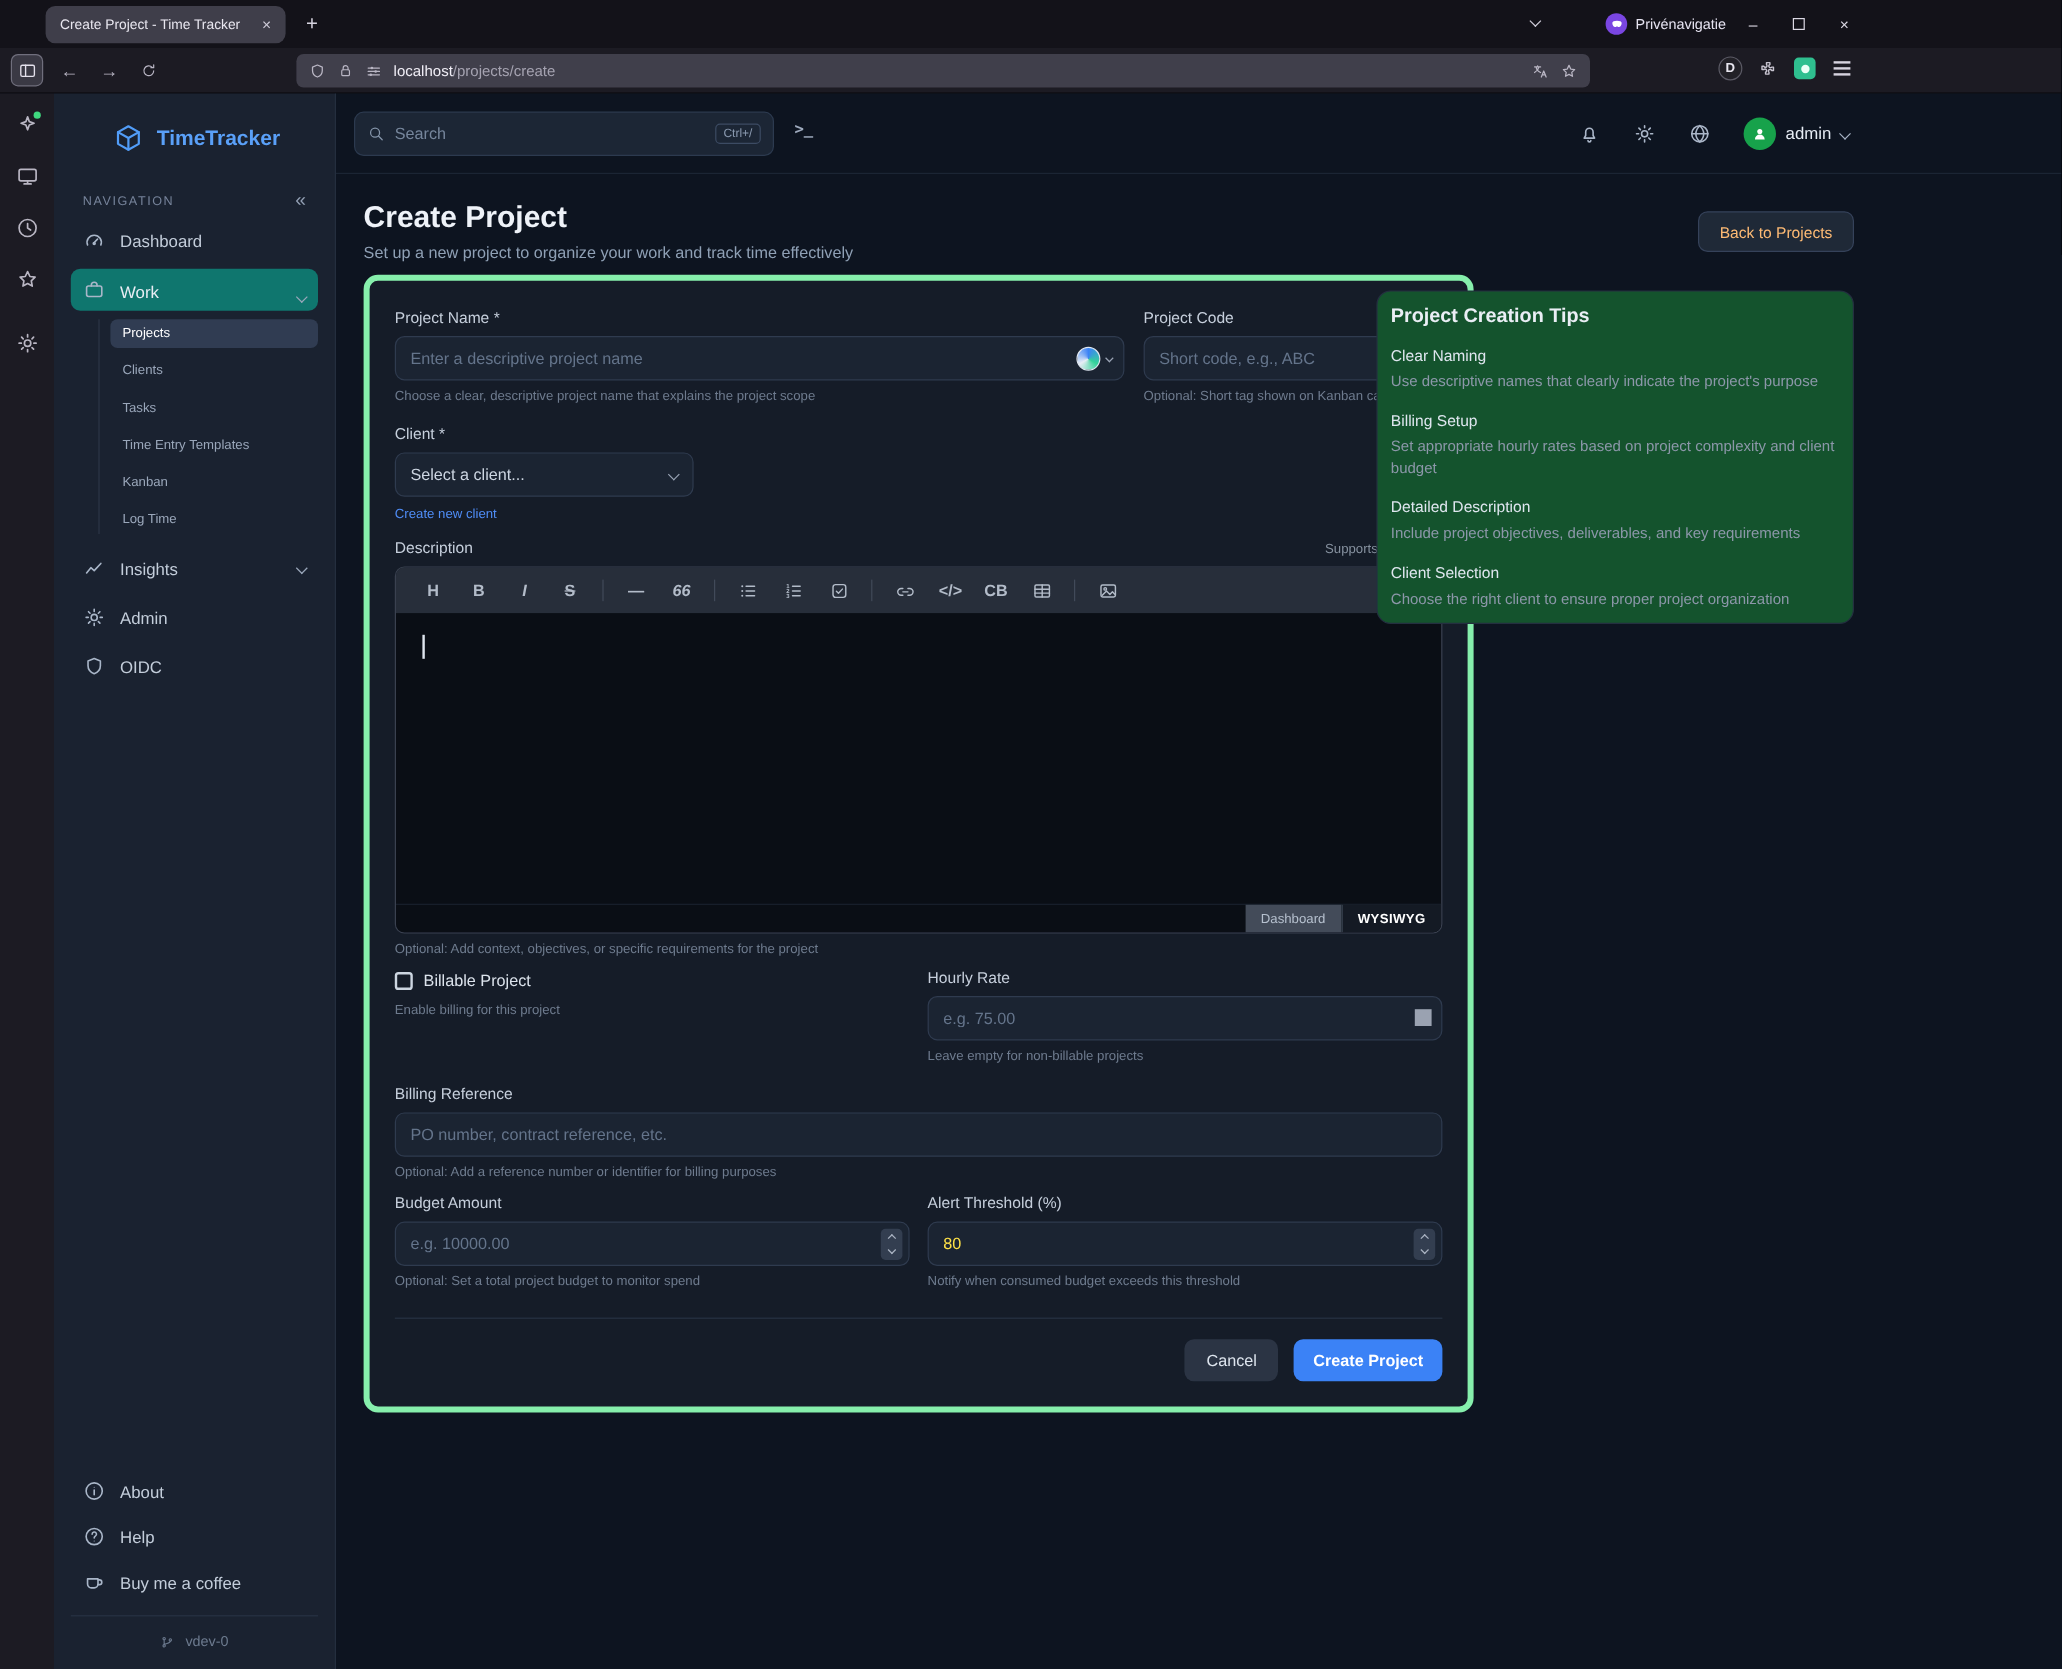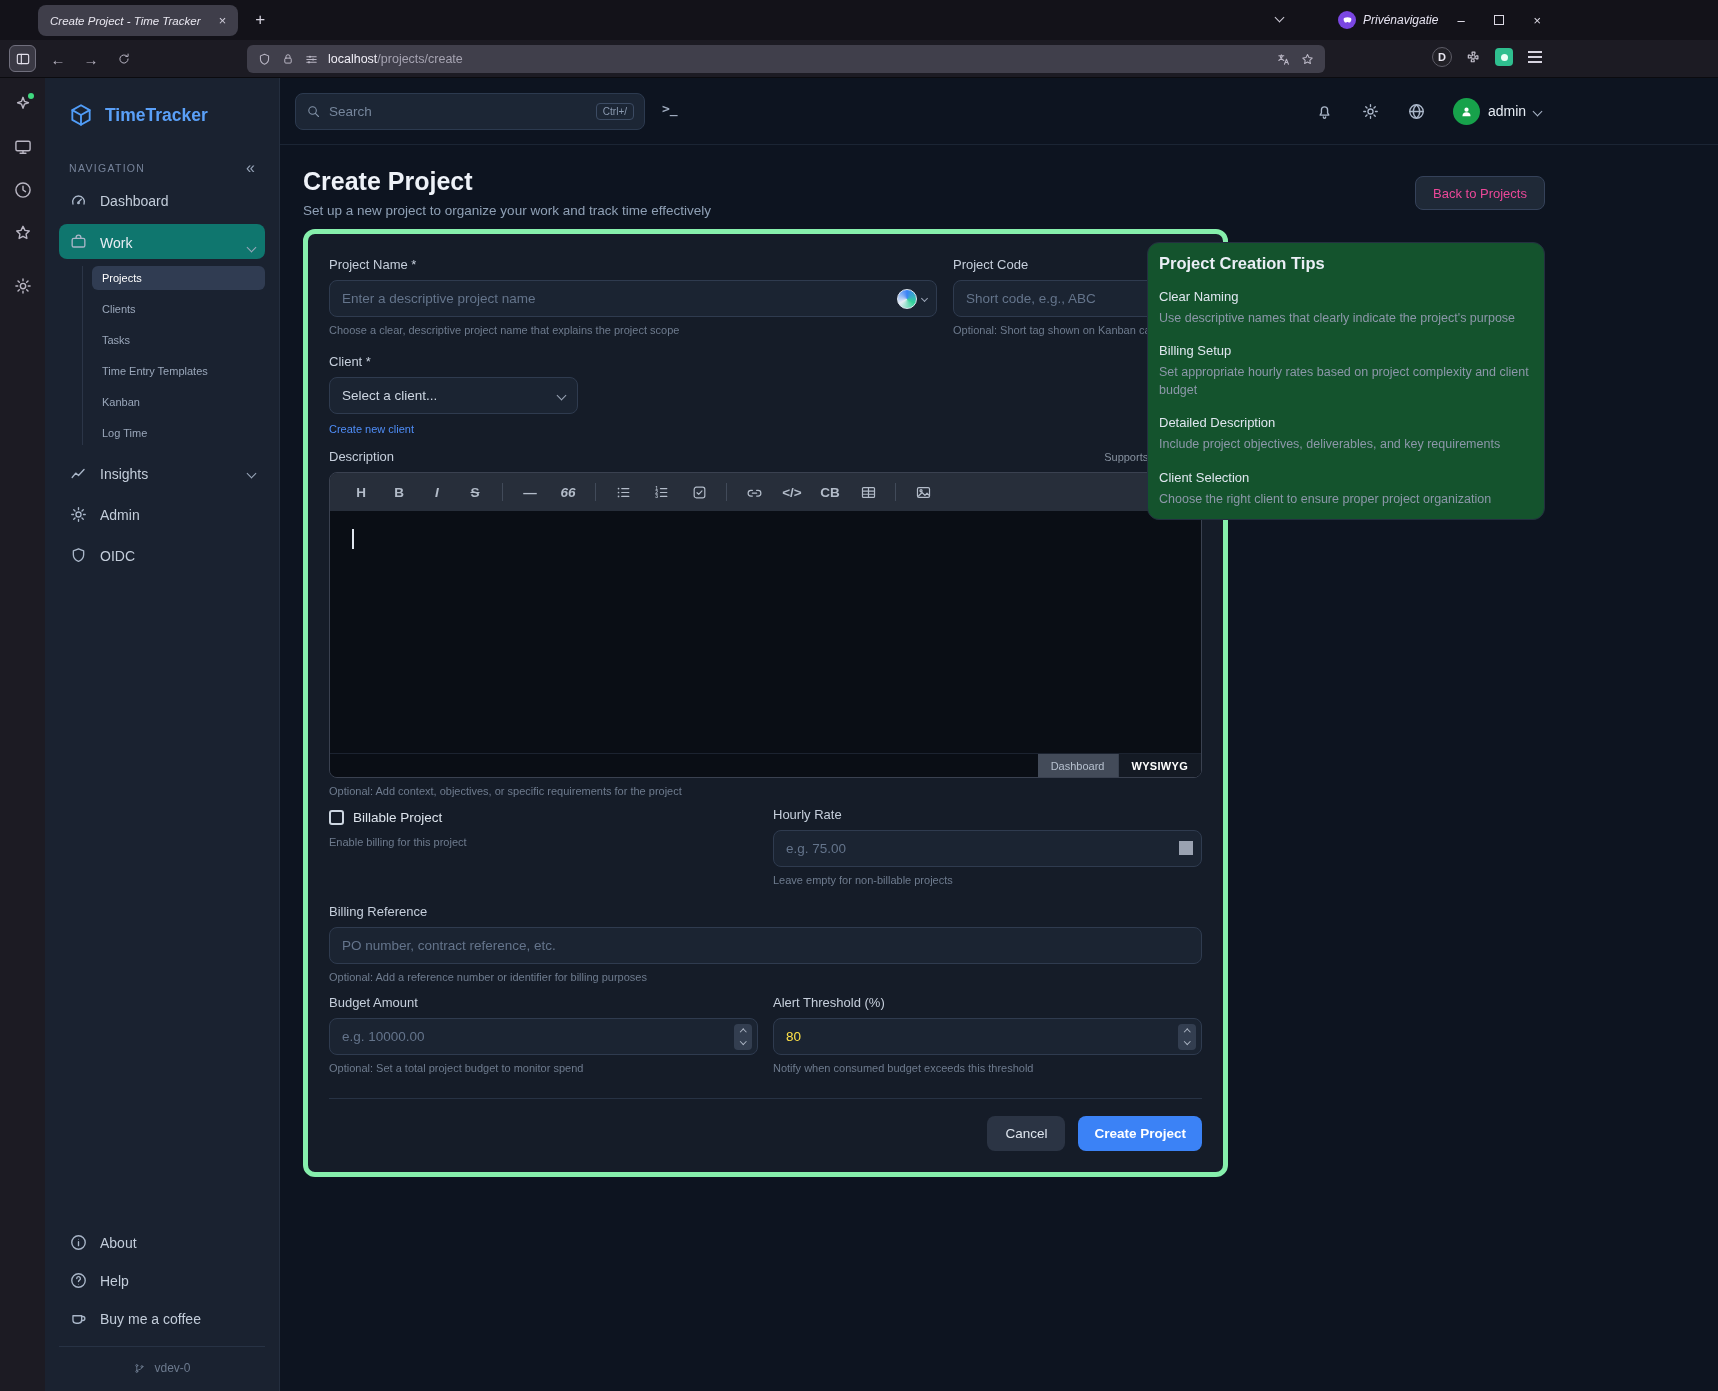--- a/index.html
+++ b/index.html
@@ -5,21 +5,21 @@
   * { margin:0; padding:0; box-sizing:border-box; }
   html,body { background:#000; }
   body { font-family:"Liberation Sans", sans-serif; }
   .screen { position:relative; width:1718px; height:1391px; background:#0d1420; overflow:hidden; }
 
   .ic { fill:none; stroke:currentColor; stroke-width:1.7; stroke-linecap:round; stroke-linejoin:round; display:block; }
   .chev { display:inline-block; width:7px; height:7px; border-right:1.6px solid currentColor; border-bottom:1.6px solid currentColor; transform:rotate(45deg); }
   .chev.up { transform:rotate(-135deg); }
 
   
-  .tabbar { position:absolute; left:0; top:0; width:1718px; height:40px; background:#131219;font-style:italic; }
+  .tabbar { position:absolute; left:0; top:0; width:1718px; height:40px; background:#131219; }
   .tab { position:absolute; left:38px; top:5px; width:200px; height:31px; background:#3f3e4a; border-radius:8px; display:flex; align-items:center; gap:6px; padding:0 8px 0 12px; }
   .tab-title { flex:1; font-size:11.5px; color:#e9e7f0; white-space:nowrap; overflow:hidden; text-overflow:ellipsis; }
   .tab-close { color:#cfccd9; font-size:13px; line-height:1; padding:2px 4px; border-radius:4px; }
   .newtab { position:absolute; left:248px; top:8px; width:24px; height:24px; display:flex; align-items:center; justify-content:center; color:#d6d3df; font-size:17px; border-radius:5px; }
   .tab-chev { position:absolute; left:1276px; top:14px; color:#cfccd9; }
   .private { position:absolute; left:1338px; top:8px; height:24px; display:flex; align-items:center; gap:7px; }
   .mask-dot { width:18px; height:18px; border-radius:50%; background:#7a46e2; display:flex; align-items:center; justify-content:center; }
   .private span.lbl { font-size:12px; color:#e7e4f2; }
   .winbtns { position:absolute; left:1442px; top:0; height:40px; display:flex; }
   .winbtn { width:38px; height:40px; display:flex; align-items:center; justify-content:center; color:#dcd9e4; font-size:13px; }
@@ -38,21 +38,21 @@
   .greenext i { width:7px; height:7px; background:#eafff6; border-radius:50%; display:block; }
   .burger { display:flex; flex-direction:column; gap:3px; padding:4px 2px; }
   .burger i { display:block; width:14px; height:1.8px; background:#d6d3df; }
 
   .ffstrip { position:absolute; left:0; top:78px; width:45px; height:1313px; background:#1c1b23; display:flex; flex-direction:column; align-items:center; padding-top:12px; gap:15px; color:#b9b6c3; }
   .stripbtn { width:28px; height:28px; display:flex; align-items:center; justify-content:center; border-radius:6px; position:relative; }
   .gdot { position:absolute; right:3px; top:3px; width:6px; height:6px; border-radius:50%; background:#3fd97f; }
 
   
   .sidebar { position:absolute; left:45px; top:78px; width:235px; height:1313px; background:#1a2230; border-right:1px solid #242e3e; display:flex; flex-direction:column; }
-  .logo { display:flex; align-items:center; gap:11px; padding:24px 20px 6px 23px; color:#519df8; }
+  .logo { display:flex; align-items:center; gap:11px; padding:24px 20px 6px 23px; color:#519df8;justify-content:center; }
   .logo .bname { font-size:17.5px; font-weight:bold; color:#5aa0f8; }
   .nav-head { display:flex; justify-content:space-between; align-items:center; margin:26px 14px 4px; padding:0 10px; }
   .nav-label { font-size:10.5px; letter-spacing:1.3px; color:#76839a; }
   .collapse { font-size:16px; color:#93a0b4; line-height:1; }
   .item { margin:3px 14px; padding:8px 10px; border-radius:8px; display:flex; gap:12px; align-items:center; color:#c3cdda; font-size:14px; }
   .item .ic-w { width:19px; height:19px; color:#a9b6c8; display:flex; }
   .item.hl { background:#0f766e; color:#e8edf4;align-items:flex-end; }
   .item .flexsp { flex:1; }
   .item .chev { color:#9aa7ba; }
   .subwrap { margin:4px 14px 8px 37px; border-left:1px solid #2b3547; padding-left:9px; display:flex; flex-direction:column; gap:7px; }
@@ -71,21 +71,21 @@
   .term { position:absolute; left:382px; top:23px; color:#9fabbe; font-family:"DejaVu Sans Mono", monospace; font-size:13px; font-weight:bold; }
   .hdr-right { position:absolute; left:1035px; top:0; height:100%; display:flex; align-items:center; gap:27px; color:#aab6c8; }
   .uchip { display:flex; align-items:center; gap:8px; color:#aab6c8; }
   .avatar { width:27px; height:27px; border-radius:50%; background:#17a24b; display:flex; align-items:center; justify-content:center; }
   .uname { font-size:14px; color:#e6ecf4; }
 
   
   .main { position:absolute; left:280px; top:145px; width:1438px; height:1246px; background:#0d1420; }
   .pg-title { position:absolute; left:23px; top:22px; font-size:25px; font-weight:bold; color:#eef2f8; }
   .pg-sub { position:absolute; left:23px; top:58px; font-size:13.5px; color:#8fa0b5; }
-  .back-btn { position:absolute; left:1135px; top:31px; width:130px; height:34px; background:#1f2937; border:1px solid #35425a; border-radius:8px; color:#ec4899; font-size:13px; display:flex; align-items:center; justify-content:center; }
+  .back-btn { position:absolute; left:1135px; top:31px; width:130px; height:34px; background:#1f2937; border:1px solid #35425a; border-radius:8px; color:#fdba74; font-size:13px; display:flex; align-items:center; justify-content:center; }
 
   .card { position:absolute; left:23px; top:84px; width:925px; background:#151c28; border:5px solid #86efac; border-radius:12px; padding:23px 21px 21px; }
   .flabel { display:block; font-size:13px; color:#c6cfdc; margin-bottom:8px; }
   .inp { width:100%; height:37px; background:#1b2432; border:1px solid #2f3b4f; border-radius:8px; color:#fde047; font-size:13.5px; padding:0 12px; outline:none; font-family:inherit; }
   .inp::placeholder { color:#64748b; }
   .help { font-size:11px; color:#6e7b8e; margin-top:7px; }
   .grid-nc { display:grid; grid-template-columns:1fr 249px; gap:16px; }
   .relw { position:relative; }
   .picker { position:absolute; right:7px; top:7px; height:23px; display:flex; align-items:center; gap:5px; padding:0 3px; }
   .pickc { width:20px; height:20px; border-radius:50%; background:conic-gradient(#3b82f6,#34d399,#e7edf5,#3b82f6); border:1px solid #dfe7f1; }

